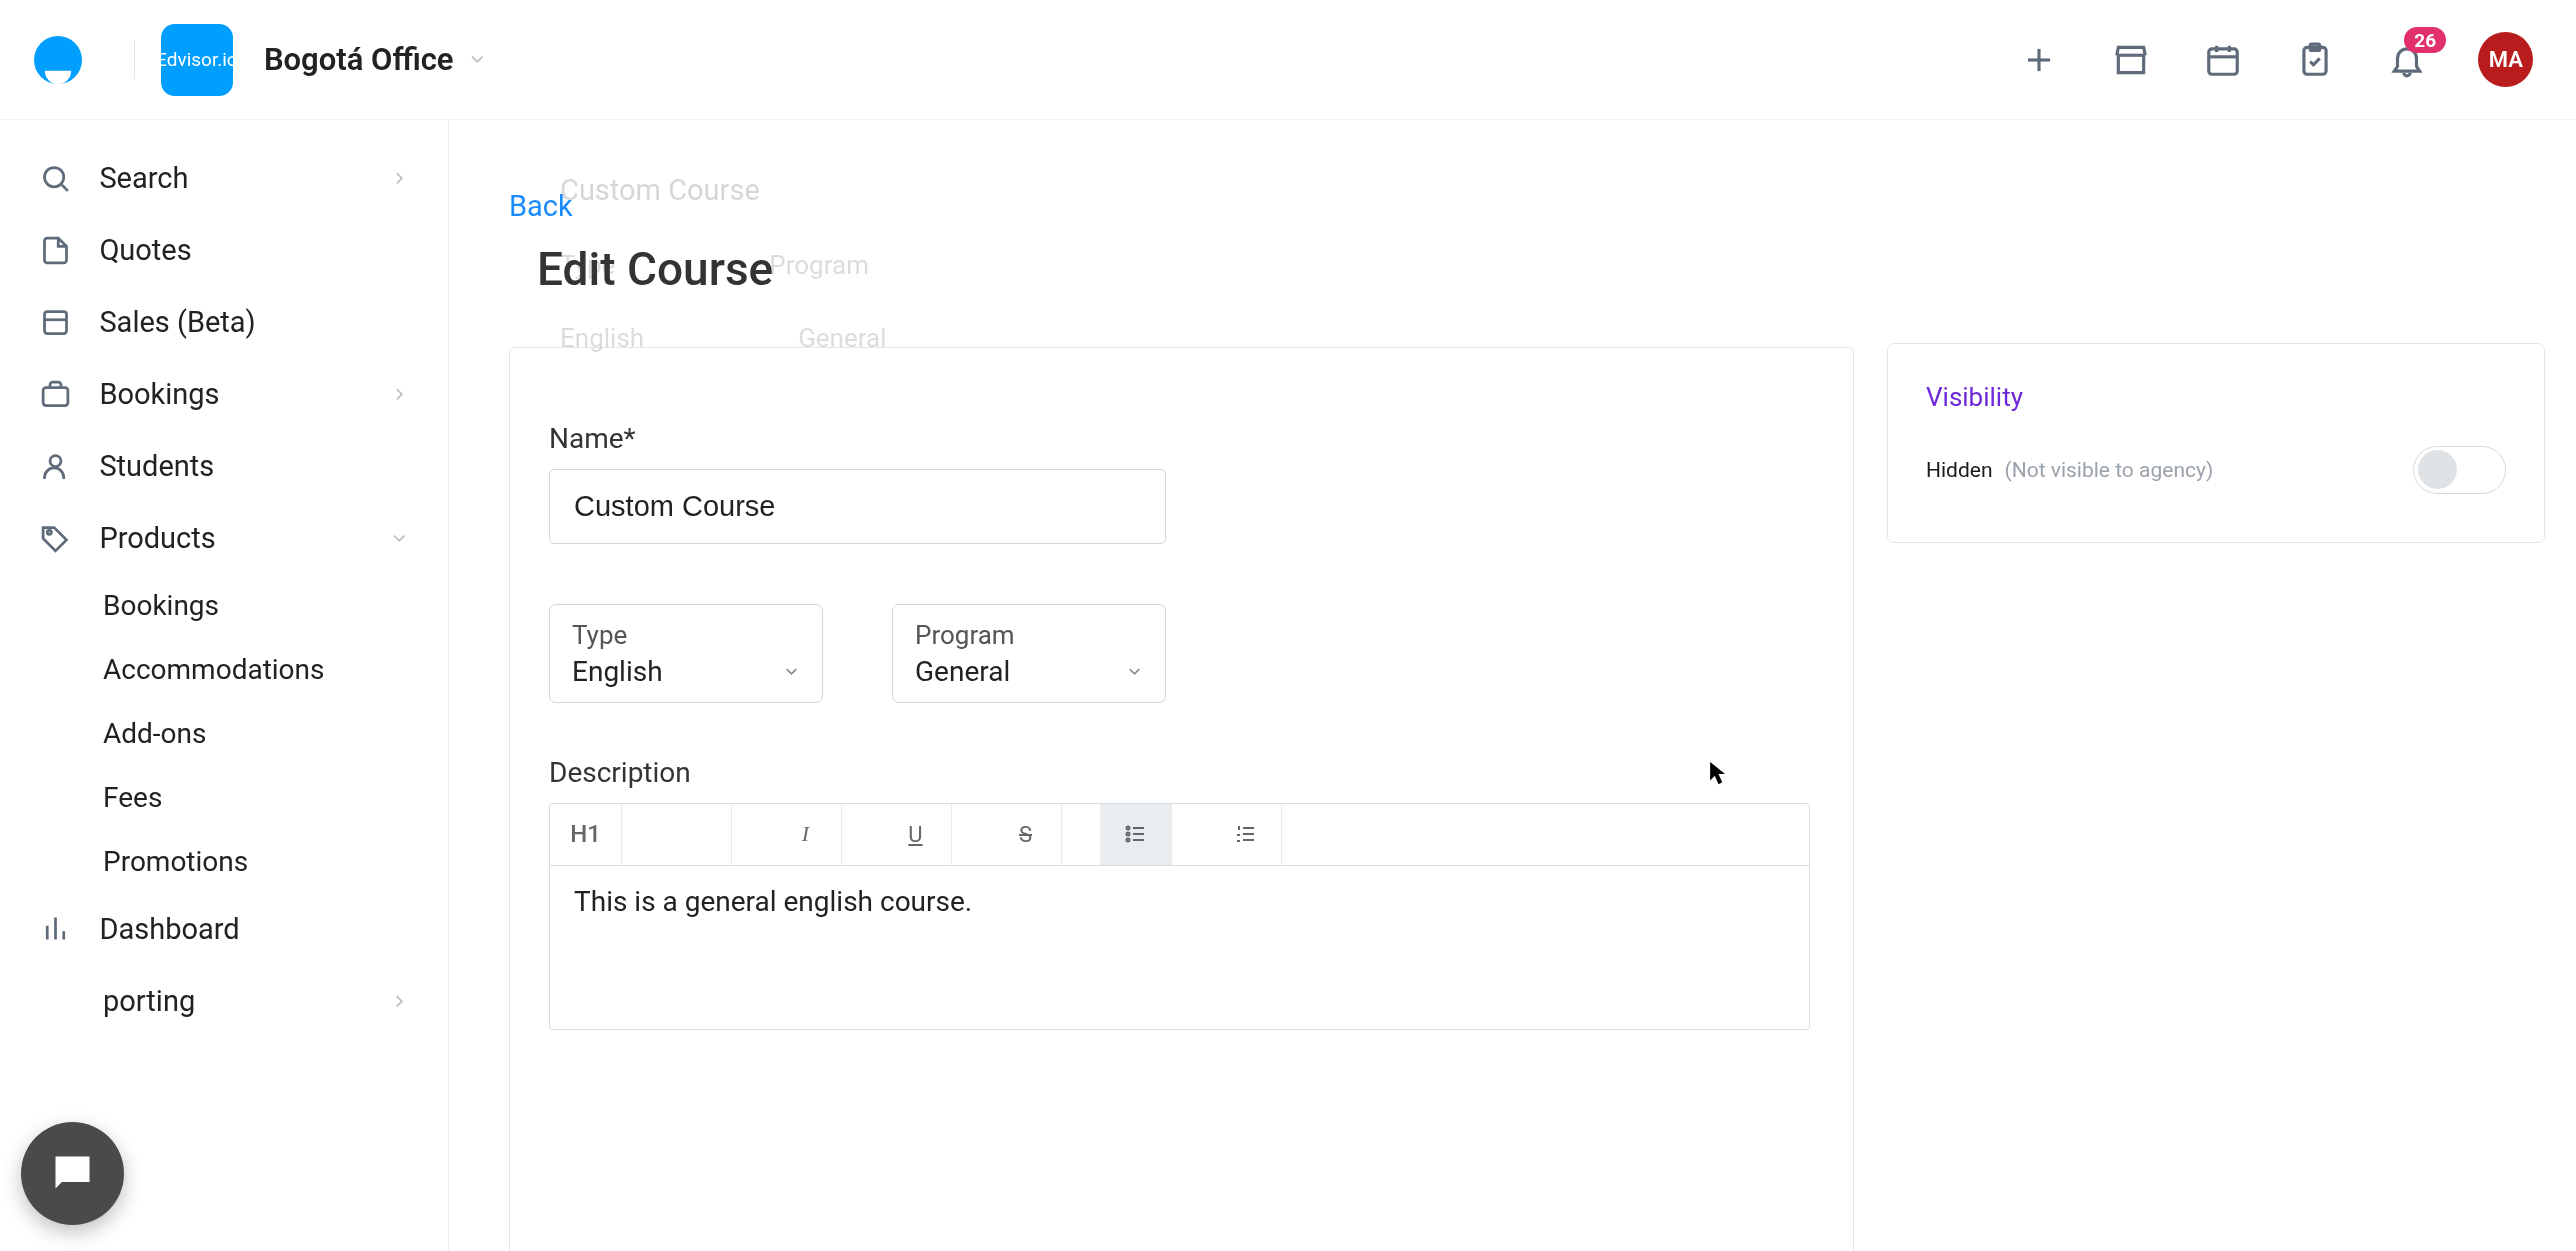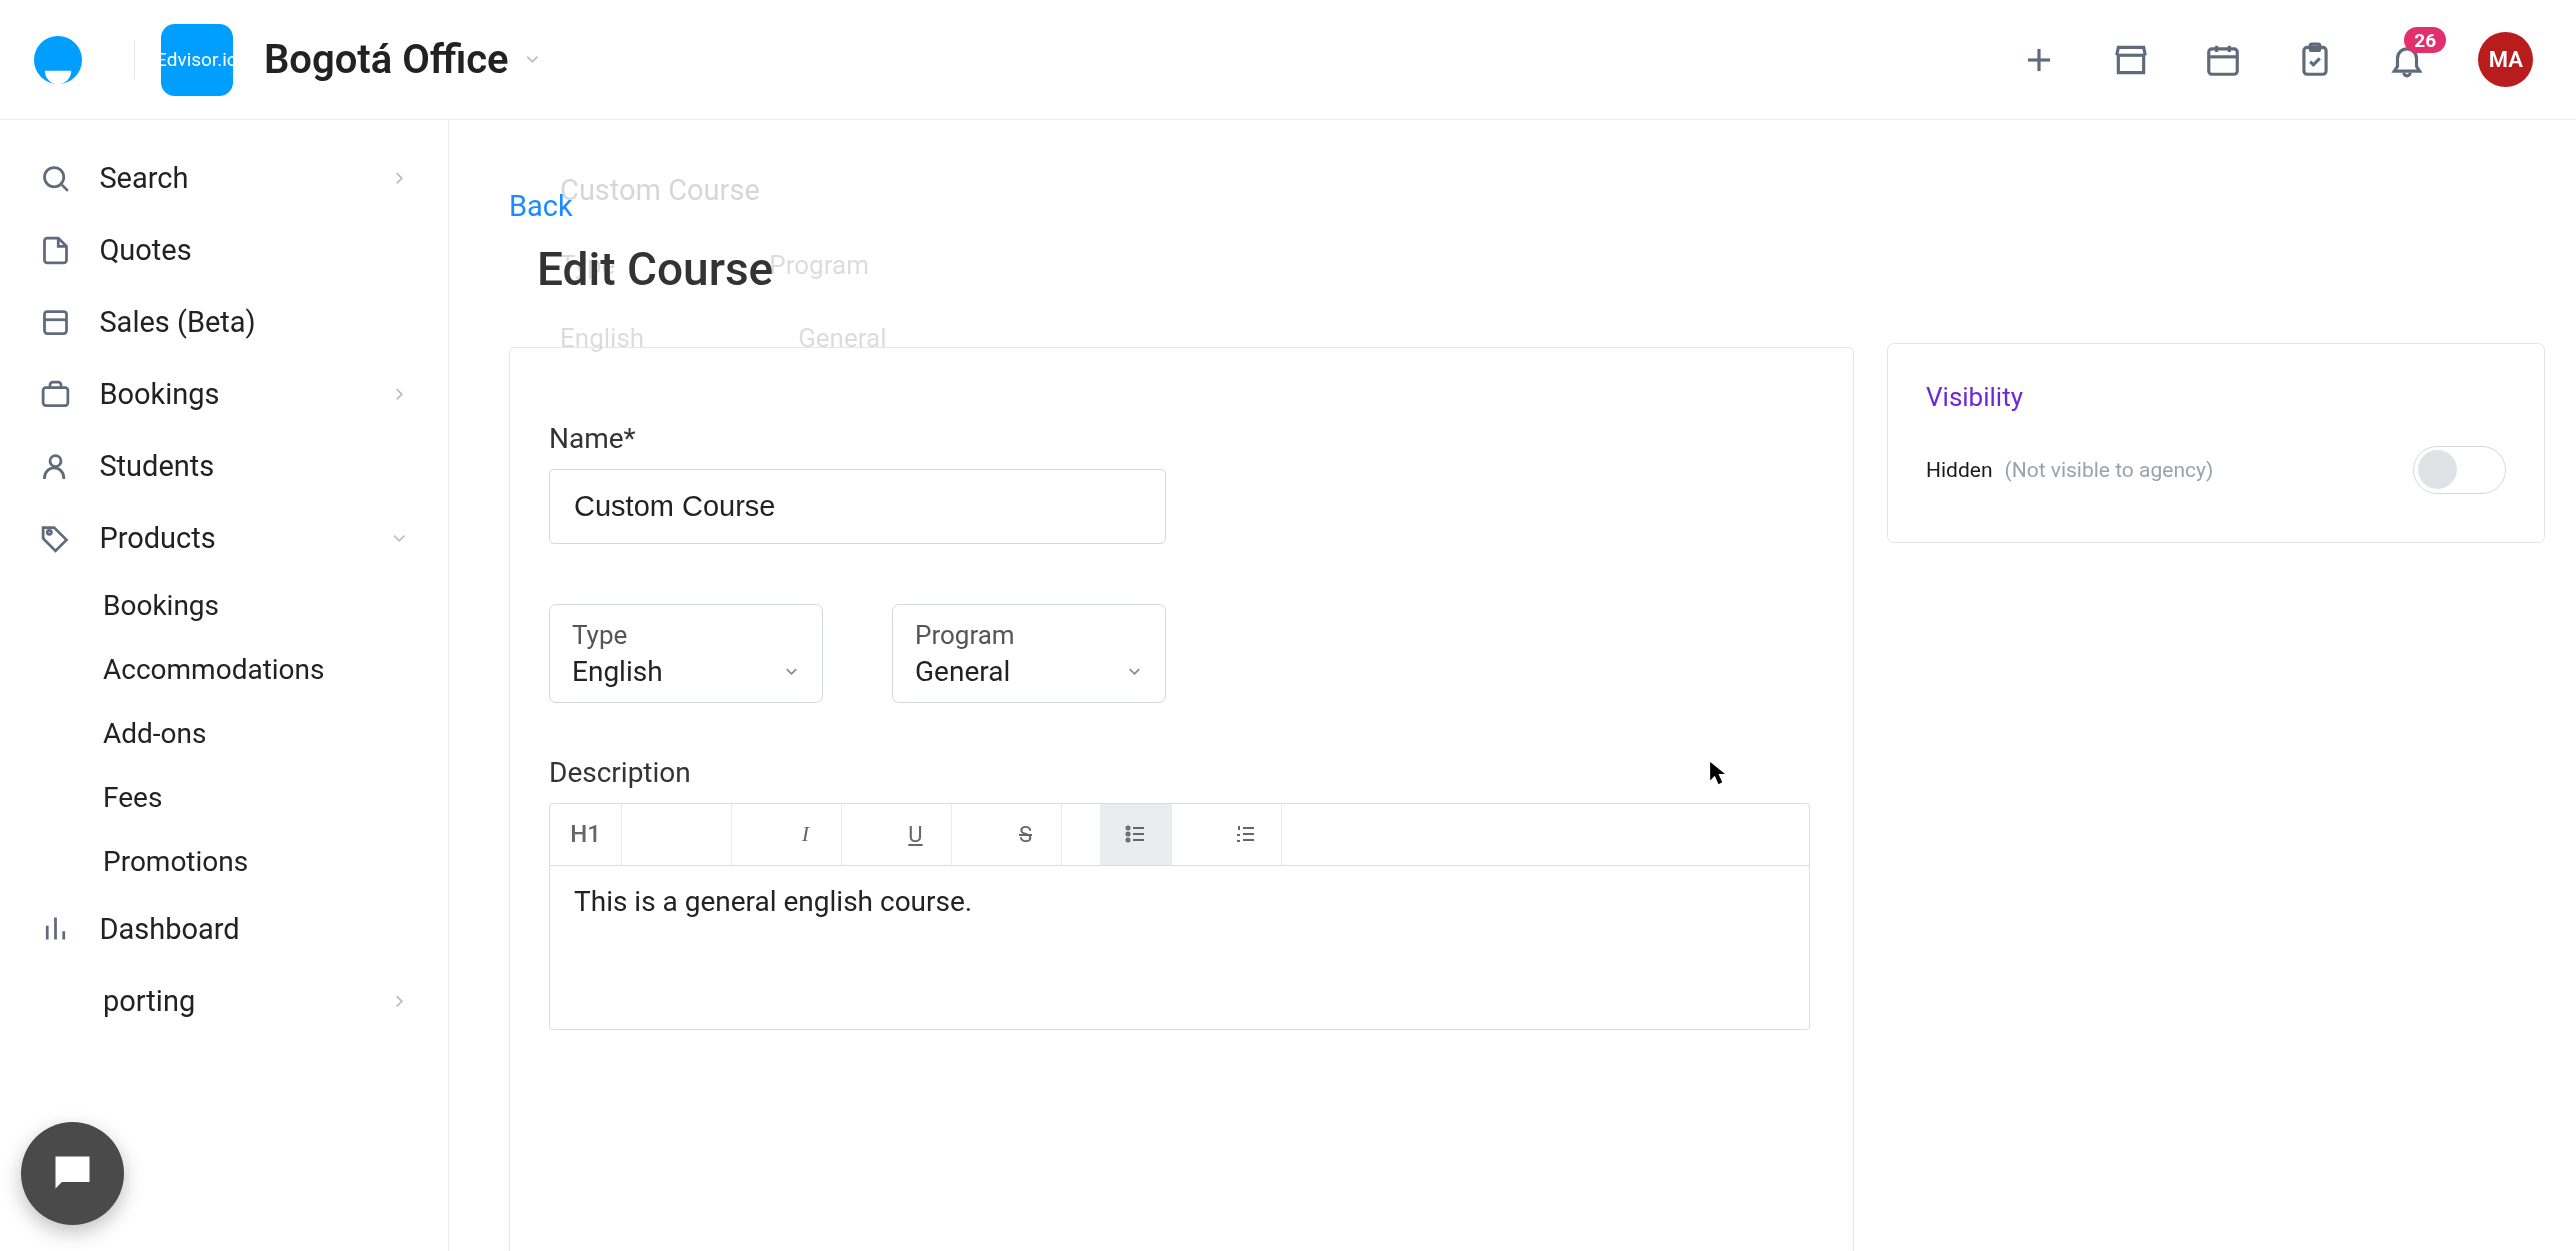--- a/index.html
+++ b/index.html
@@ -4,21 +4,21 @@
 <style>
 * { box-sizing: border-box; margin: 0; padding: 0; }
 body { font-family: -apple-system, BlinkMacSystemFont, "Segoe UI", Roboto, Helvetica, Arial, sans-serif; background: #fff; color: #1a1a1a; width: 2576px; height: 1251px; overflow: hidden; }
 
 
 .header { display: flex; align-items: center; height: 120px; padding: 0 34px; border-bottom: 0.9px solid #f0f0f0; }
 .logo-circle { width: 48px; height: 48px; border-radius: 50%; background: #009eff; position: relative; margin-right: 26px; }
 .logo-circle::after { content: ""; position: absolute; bottom: 0; left: 0; width: 48px; height: 24px; background: #fff; border-radius: 0 0 48px 48px; transform: scale(0.55); transform-origin: bottom center; }
 .divider-v { width: 0.9px; height: 39px; background: #e6e6e6; margin: 0 26px; }
 .brand-tile { width: 72px; height: 72px; border-radius: 13.7px; background: #009eff; display: flex; flex-direction: column; align-items: center; justify-content: center; color: #fff; font-weight: 400; font-size: 19px; line-height: 1; }
-.office-switch { display: flex; align-items: center; gap: 13.7px; margin-left: 31px; font-size: 40px; font-weight: 600; color: #222; cursor: pointer; }
+.office-switch { display: flex; align-items: center; gap: 13.7px; margin-left: 31px; font-size: 31px; font-weight: 600; color: #222; cursor: pointer; }
 .header-spacer { flex: 1; }
 .header-icons { display: flex; align-items: center; gap: 51px; padding-right: 8.6px; }
 .hicon { width: 41px; height: 41px; display: flex; align-items: center; justify-content: center; color: #5f6b7a; cursor: pointer; position: relative; }
 .hicon svg { width: 38px; height: 38px; }
 .badge { position: absolute; top: -12px; right: -19px; background: #e1306c; color: #fff; font-size: 19px; font-weight: 700; border-radius: 15.4px; padding: 1.7px 10.3px; }
 .avatar { width: 55px; height: 55px; border-radius: 50%; background: #b91c1c; color: #fff; display: flex; align-items: center; justify-content: center; font-size: 22px; font-weight: 600; }
 
 
 .layout { display: flex; height: calc(1251px - 120px); }
 .sidebar { width: 449px; border-right: 1.7px solid #ededed; padding: 22px 0; display: flex; flex-direction: column; position: relative; }

